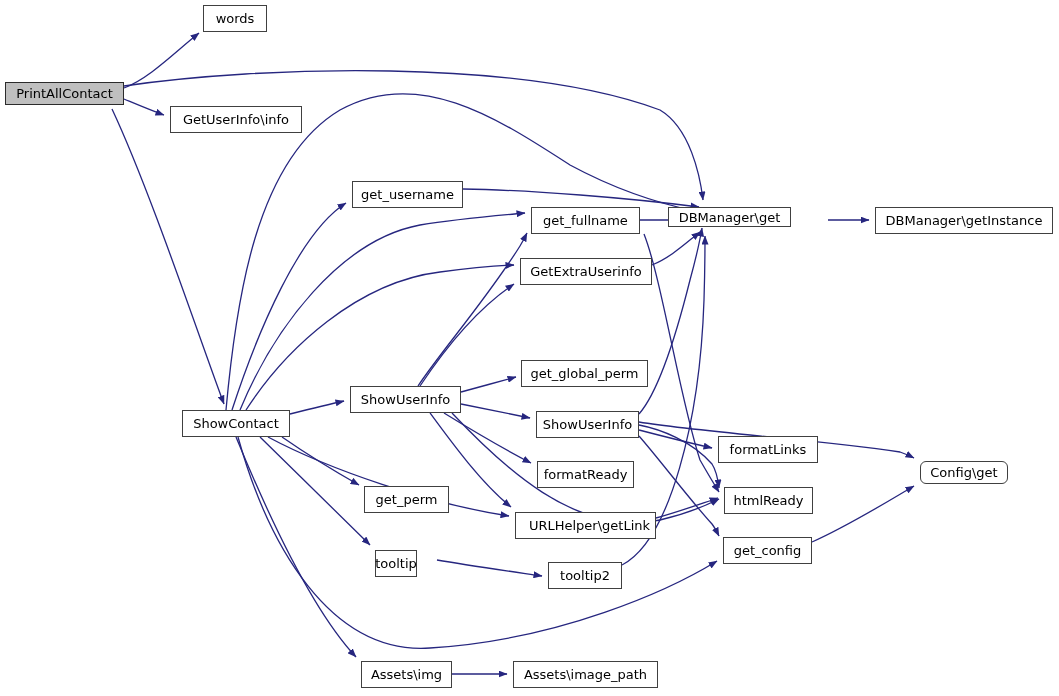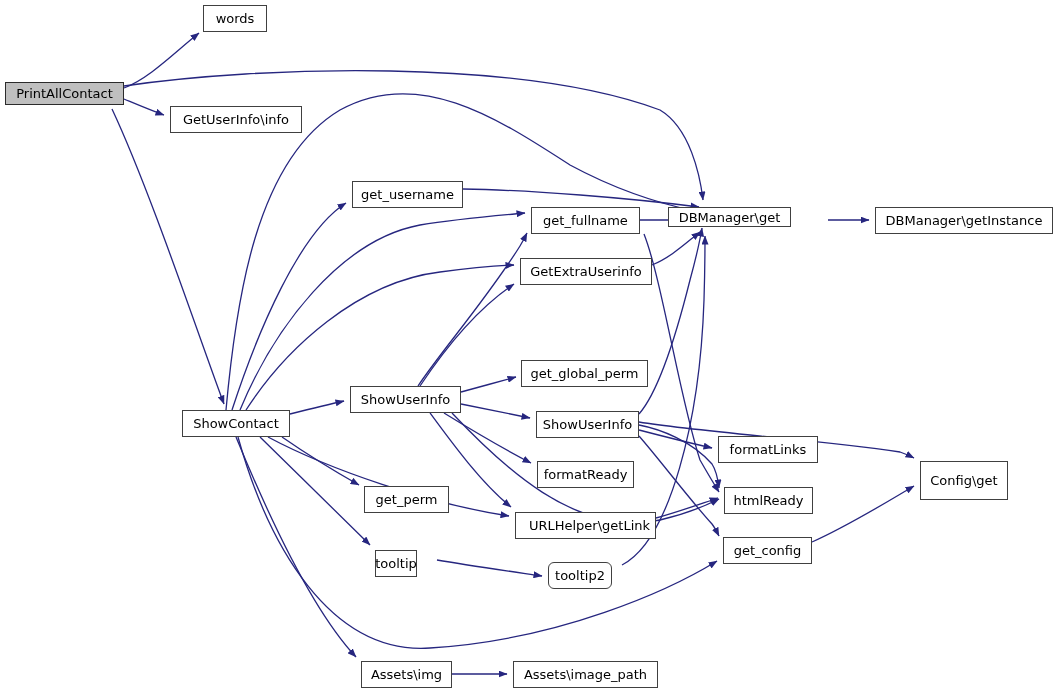--- a/index.html
+++ b/index.html
@@ -131,42 +131,42 @@
       </div>
       <div class="gnode" style="left: 182px; top: 410px; width: 108px; height: 27px;">
         <span class="gnode-label">ShowContact</span>
       </div>
       <div class="gnode" style="left: 536px; top: 411px; width: 103px; height: 27px;">
         <span class="gnode-label">ShowUserInfo</span>
       </div>
       <div class="gnode" style="left: 718px; top: 436px; width: 100px; height: 27px;">
         <span class="gnode-label">formatLinks</span>
       </div>
-      <div class="gnode" style="left: 920px; top: 461px; width: 88px; height: 39px;">
+      <div class="gnode" style="left: 920px; top: 461px; width: 88px; height: 23px; border-radius: 6px;">
         <span class="gnode-label">Config\get</span>
       </div>
       <div class="gnode" style="left: 537px; top: 461px; width: 97px; height: 27px;">
         <span class="gnode-label">formatReady</span>
       </div>
       <div class="gnode" style="left: 364px; top: 486px; width: 85px; height: 27px;">
         <span class="gnode-label">get_perm</span>
       </div>
       <div class="gnode" style="left: 724px; top: 487px; width: 89px; height: 27px;">
         <span class="gnode-label">htmlReady</span>
       </div>
       <div class="gnode" style="left: 515px; top: 512px; width: 141px; height: 27px; padding-left: 8px;">
         <span class="gnode-label">URLHelper\getLink</span>
       </div>
       <div class="gnode" style="left: 723px; top: 537px; width: 89px; height: 27px;">
         <span class="gnode-label">get_config</span>
       </div>
       <div class="gnode" style="left: 375px; top: 550px; width: 42px; height: 27px;">
         <span class="gnode-label">tooltip</span>
       </div>
-      <div class="gnode" style="left: 548px; top: 562px; width: 64px; height: 27px; border-radius: 6px;">
+      <div class="gnode" style="left: 548px; top: 562px; width: 74px; height: 27px;">
         <span class="gnode-label">tooltip2</span>
       </div>
       <div class="gnode" style="left: 361px; top: 661px; width: 91px; height: 27px;">
         <span class="gnode-label">Assets\img</span>
       </div>
       <div class="gnode" style="left: 513px; top: 661px; width: 145px; height: 27px;">
         <span class="gnode-label">Assets\image_path</span>
       </div>
     </div>
 

